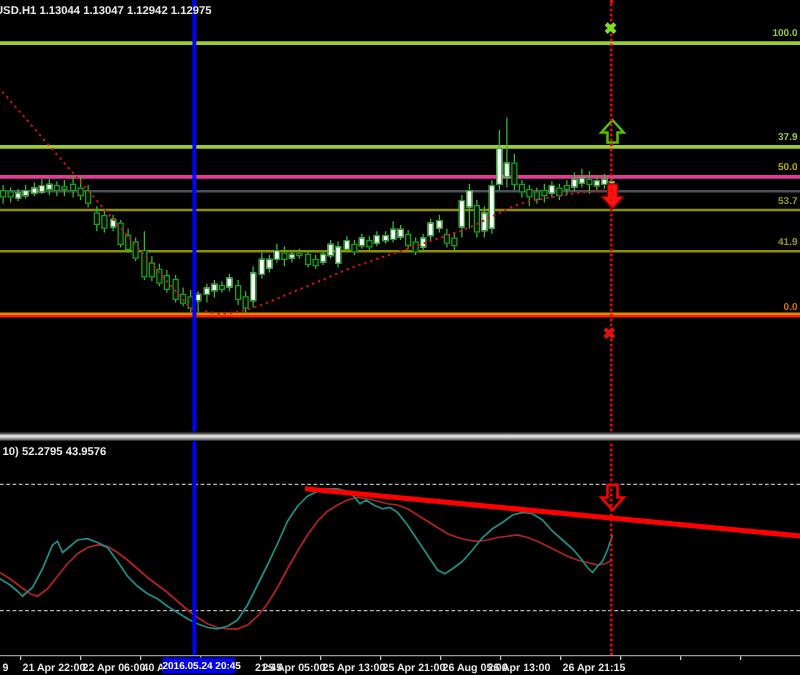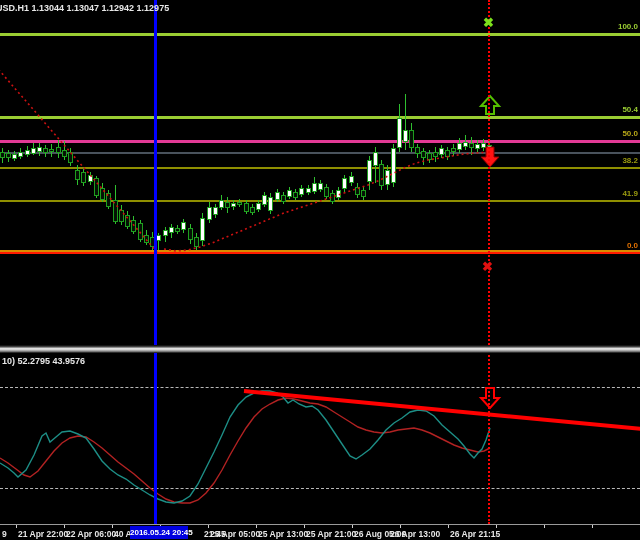--- a/index.html
+++ b/index.html
@@ -29,25 +29,25 @@
 <body>
 
 <div id="root">
   <div class="abs" id="ohlc-title">USD.H1  1.13044 1.13047 1.12942 1.12975</div>
   <div class="abs" id="sub-label">10) 52.2795 43.9576</div>
 
   <div id="main-chart" class="abs" style="left:0;top:0;width:640px;height:345px;">
       <div class="abs hline" style="top: 33px; height: 3px; background: rgb(154, 205, 50);"></div>
       <div class="abs fib-label" style="top: 22px; color: rgb(154, 205, 50);">100.0</div>
       <div class="abs hline" style="top: 116px; height: 3px; background: rgb(154, 205, 50);"></div>
-      <div class="abs fib-label" style="top: 105px; color: rgb(154, 205, 50);">50.4</div>
+      <div class="abs fib-label" style="top: 105px; color: rgb(154, 205, 50);">37.9</div>
       <div class="abs hline" style="top: 140px; height: 3px; background: rgb(226, 58, 150);"></div>
       <div class="abs fib-label" style="top: 129px; color: rgb(184, 168, 24);">50.0</div>
       <div class="abs hline" style="top: 167px; height: 2px; background: rgb(143, 143, 0);"></div>
-      <div class="abs fib-label" style="top: 156px; color: rgb(154, 154, 16);">38.2</div>
+      <div class="abs fib-label" style="top: 156px; color: rgb(154, 154, 16);">53.7</div>
       <div class="abs hline" style="top: 200px; height: 2px; background: rgb(143, 143, 0);"></div>
       <div class="abs fib-label" style="top: 189px; color: rgb(154, 154, 16);">41.9</div>
       <div class="abs hline" style="top: 252px; height: 2px; background: rgb(255, 26, 0);"></div>
       <div class="abs fib-label" style="top: 241px; color: rgb(224, 112, 0);">0.0</div>
       <div class="abs hline" style="top: 250px; height: 2px; background: rgb(217, 140, 0);"></div>
       <div class="abs hline" style="top: 152px; height: 2px; background: rgb(73, 82, 92);"></div>
       <div class="abs wick" style="left: 2px; top: 148px; height: 15px; background: rgb(47, 191, 47);"></div>
       <div class="abs body" style="left: 0px; top: 152px; height: 6px; background: rgb(4, 18, 4); border-color: rgb(30, 158, 30);"></div>
       <div class="abs wick" style="left: 8px; top: 150px; height: 12px; background: rgb(47, 191, 47);"></div>
       <div class="abs body" style="left: 6px; top: 153px; height: 5px; background: rgb(4, 18, 4); border-color: rgb(30, 158, 30);"></div>

